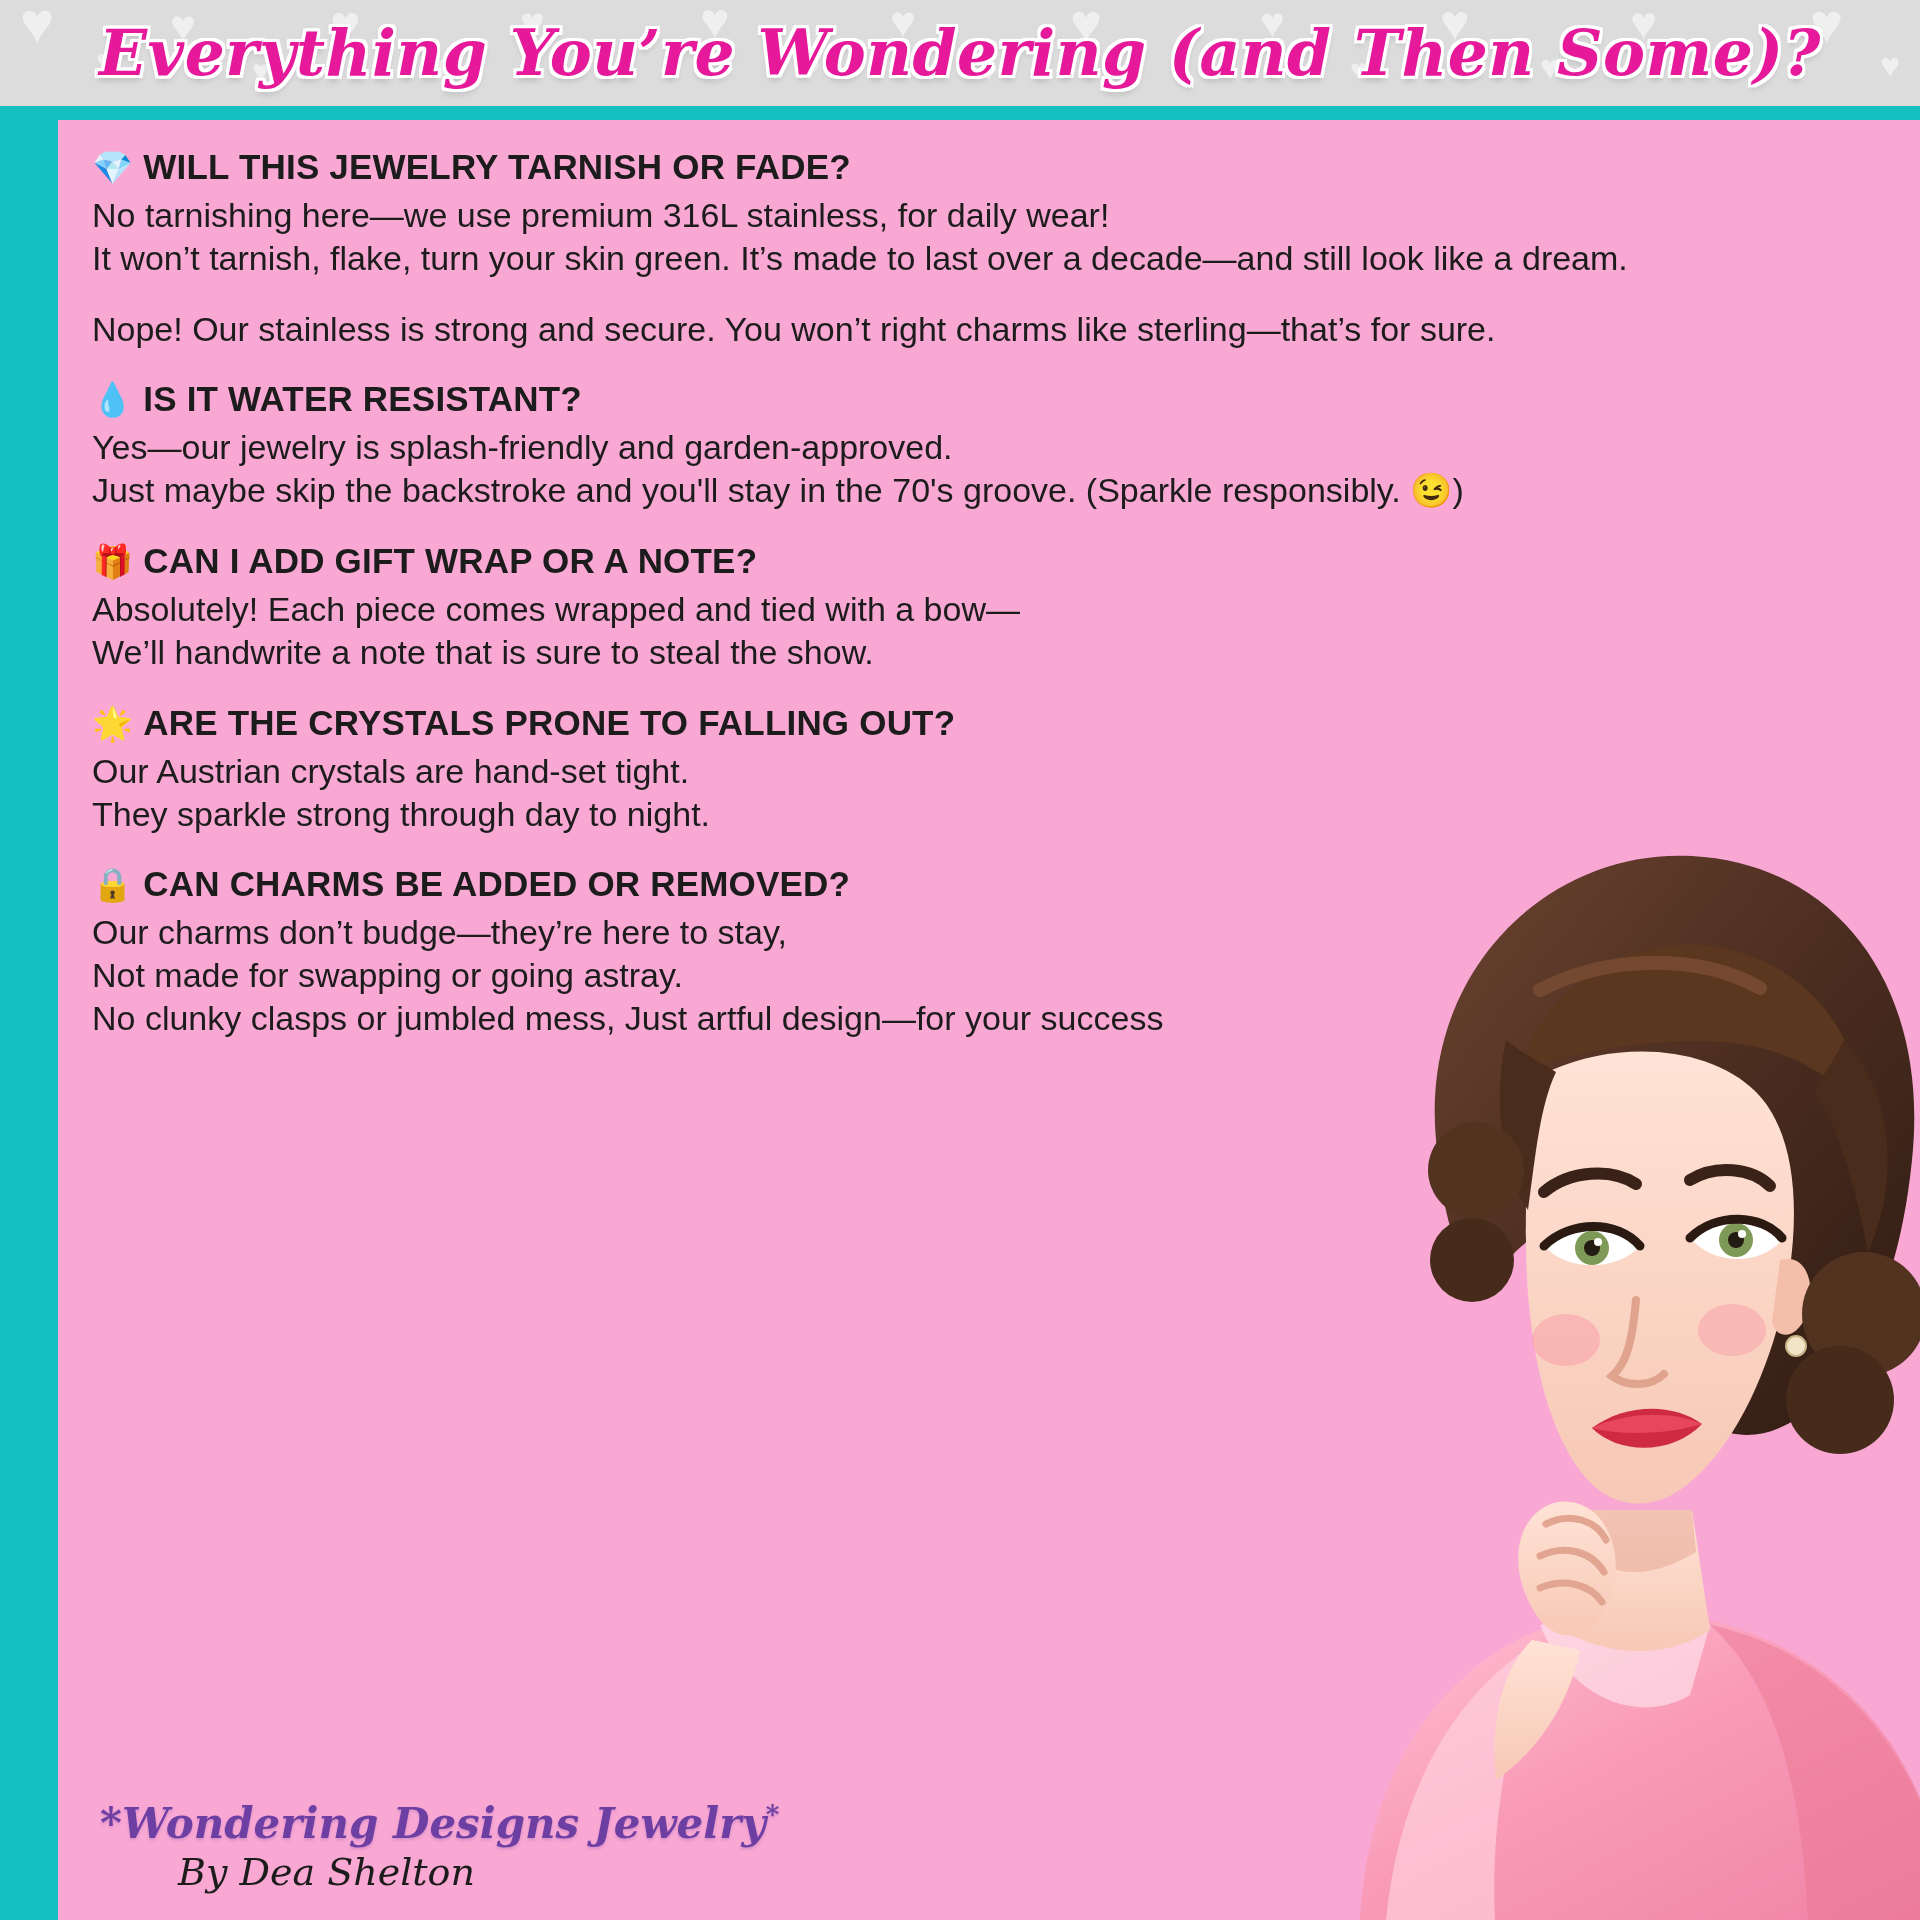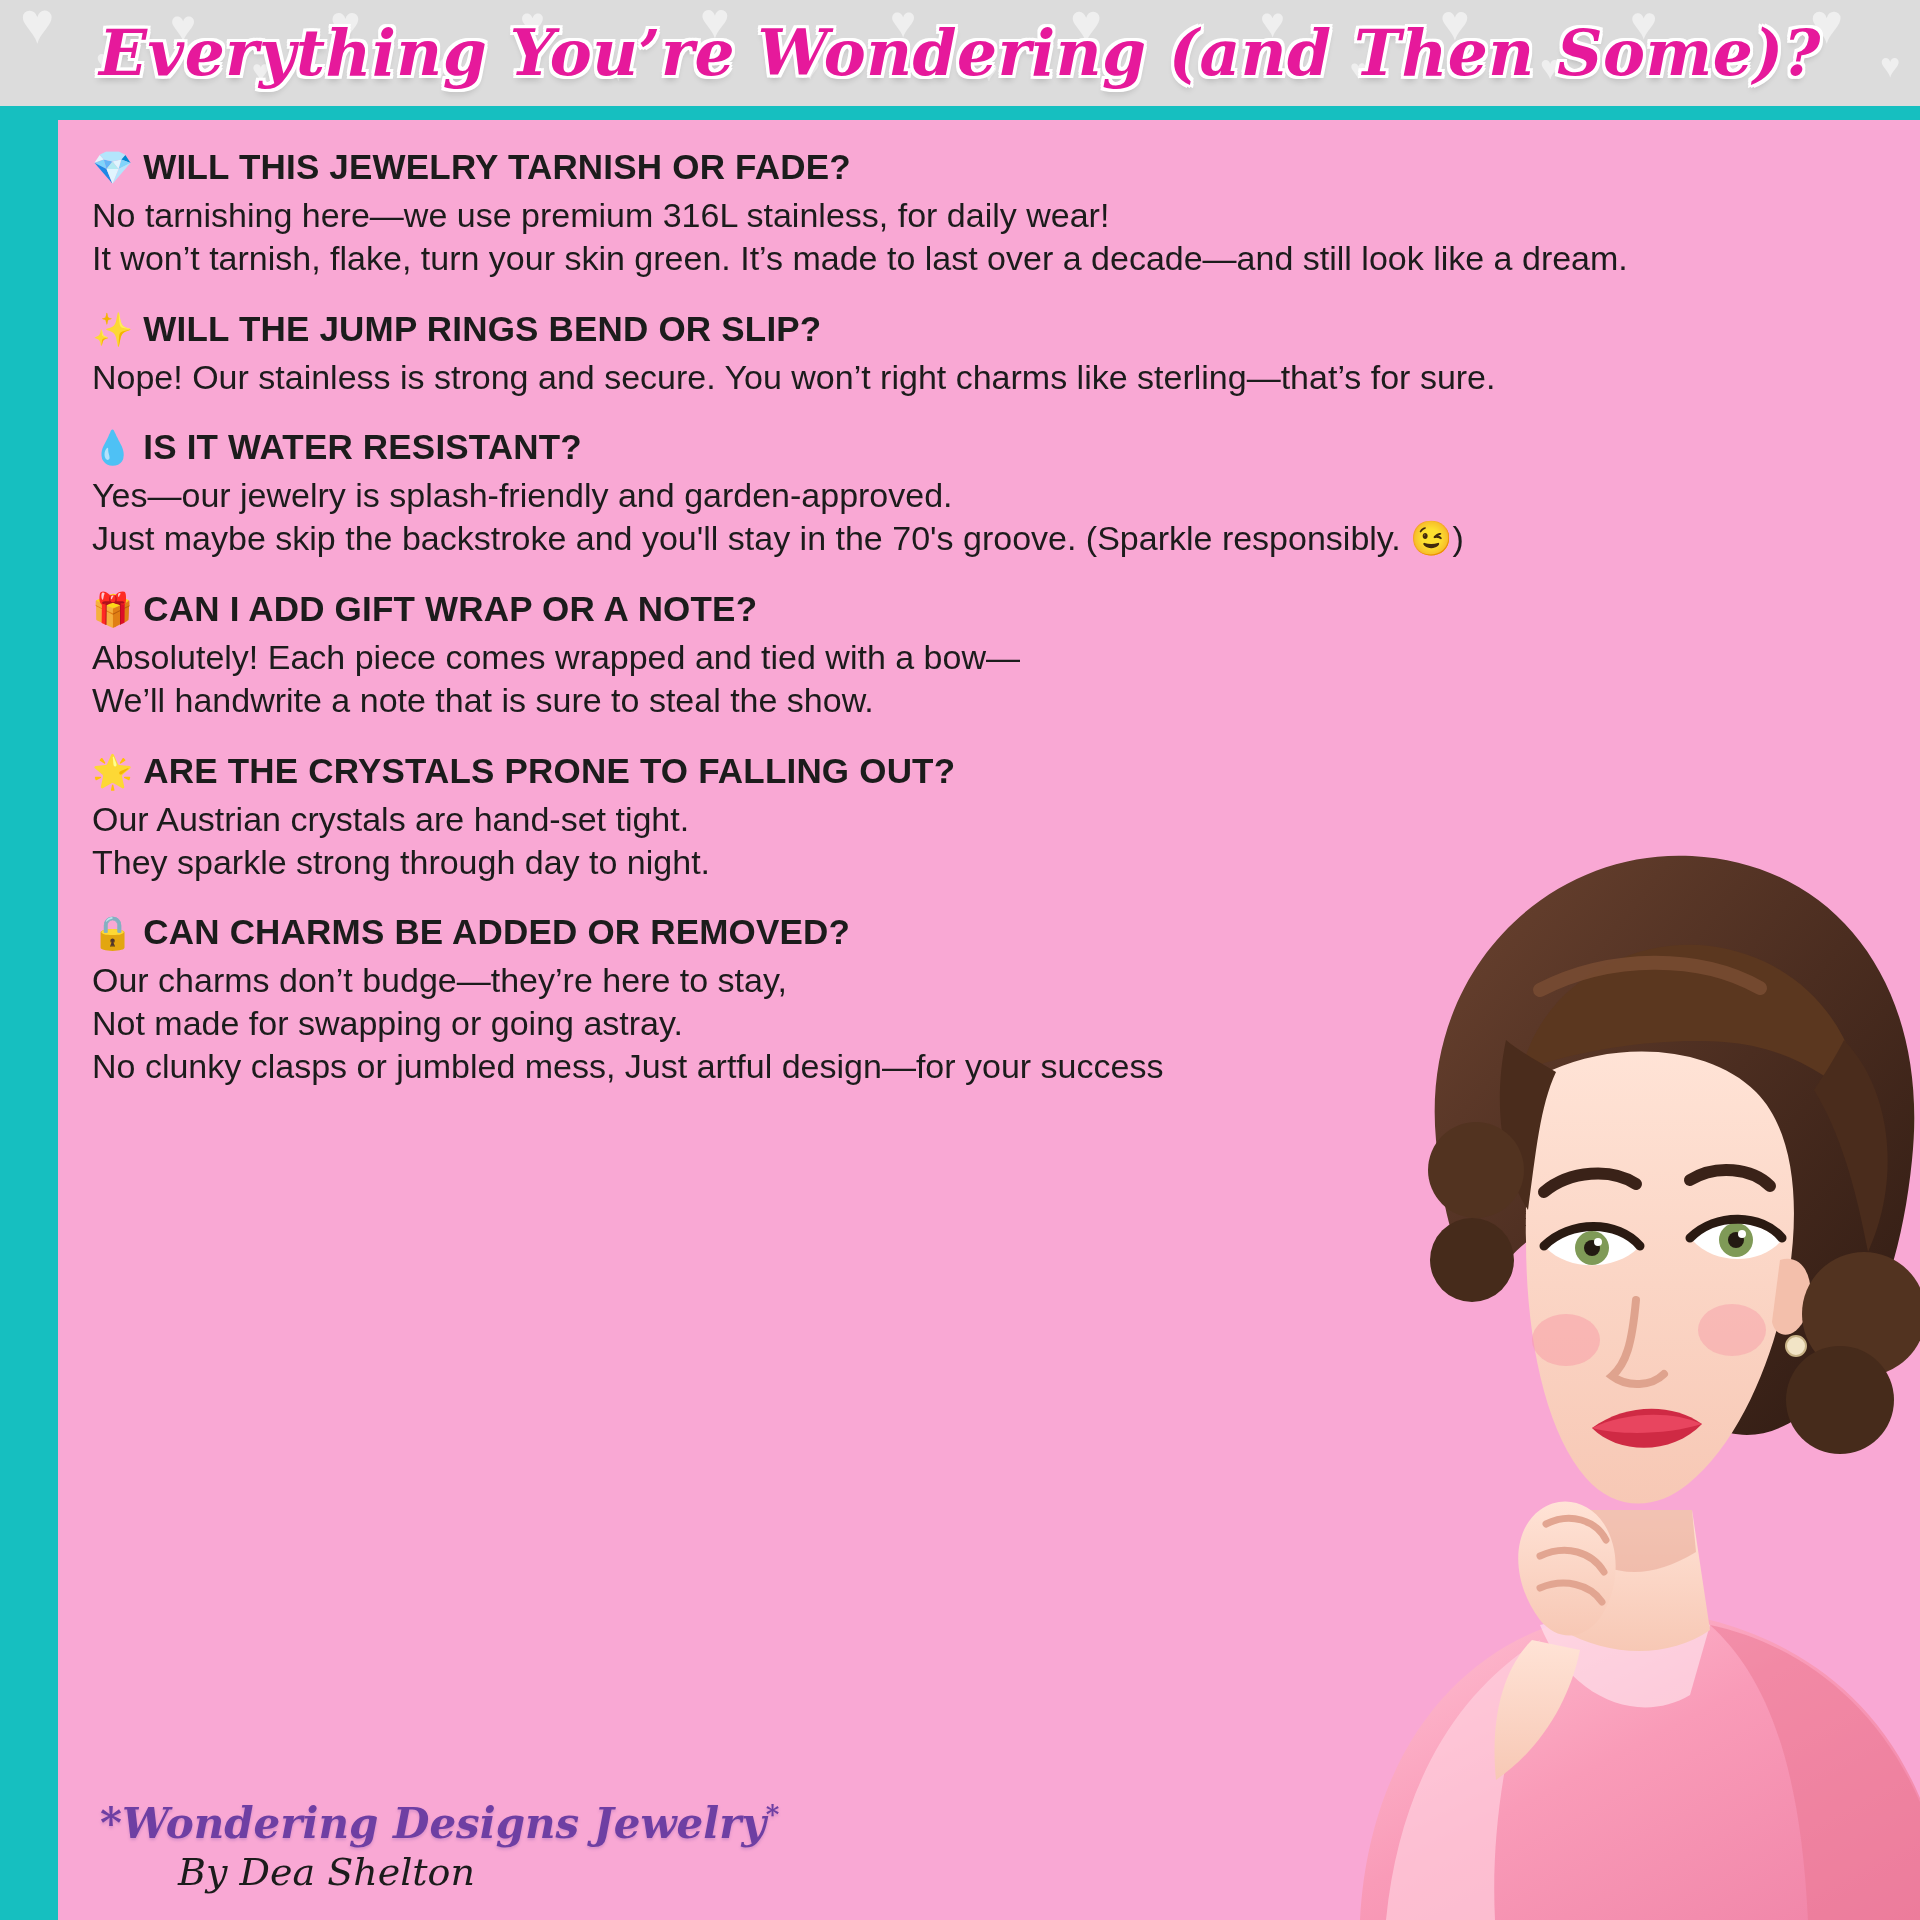--- a/index.html
+++ b/index.html
@@ -275,23 +275,20 @@
 
         <div class="faq-block">
           <div class="faq-q">
             <span class="q-emoji">💎</span><span>WILL THIS JEWELRY TARNISH OR FADE?</span>
           </div>
           <div class="faq-a">No tarnishing here—we use premium 316L stainless, for daily wear!</div>
           <div class="faq-a">It won’t tarnish, flake, turn your skin green. It’s made to last over a decade—and still look like a dream.</div>
         </div>
 
         <div class="faq-block">
-          <div class="faq-q">
-            <span class="q-emoji">✨</span><span>WILL THE JUMP RINGS BEND OR SLIP?</span>
-          </div>
           <div class="faq-a">Nope! Our stainless is strong and secure.  You won’t right charms like sterling—that’s for sure.</div>
         </div>
 
         <div class="faq-block">
           <div class="faq-q">
             <span class="q-emoji">💧</span><span>IS IT WATER RESISTANT?</span>
           </div>
           <div class="faq-a">Yes—our jewelry is splash-friendly and garden-approved.</div>
           <div class="faq-a">Just maybe skip the backstroke and you'll stay in the 70's groove.  (Sparkle responsibly. 😉)</div>
         </div>

